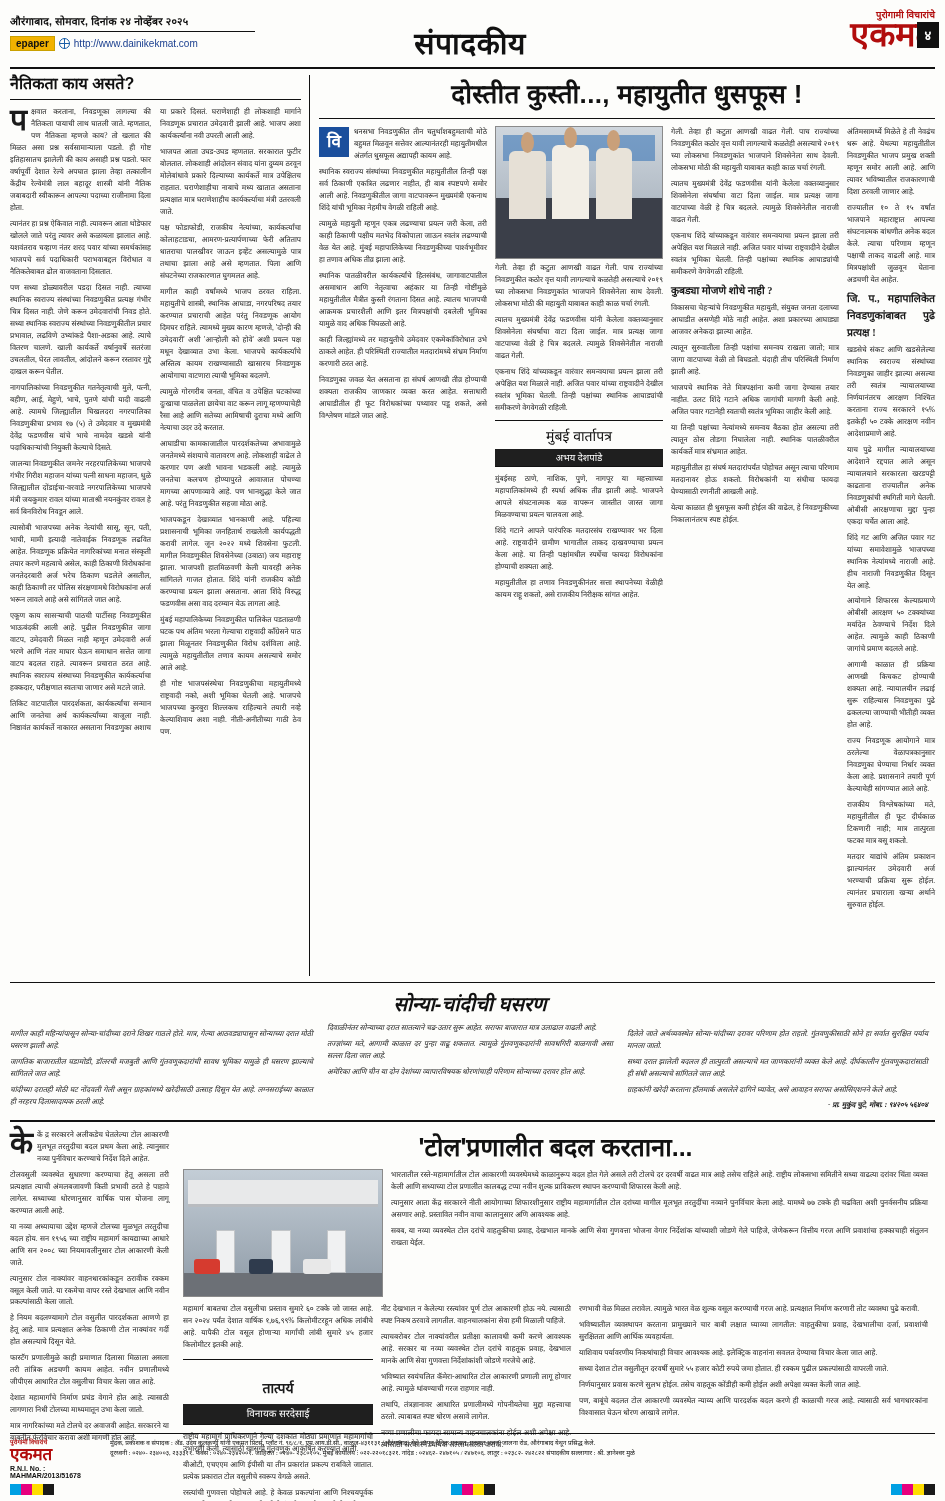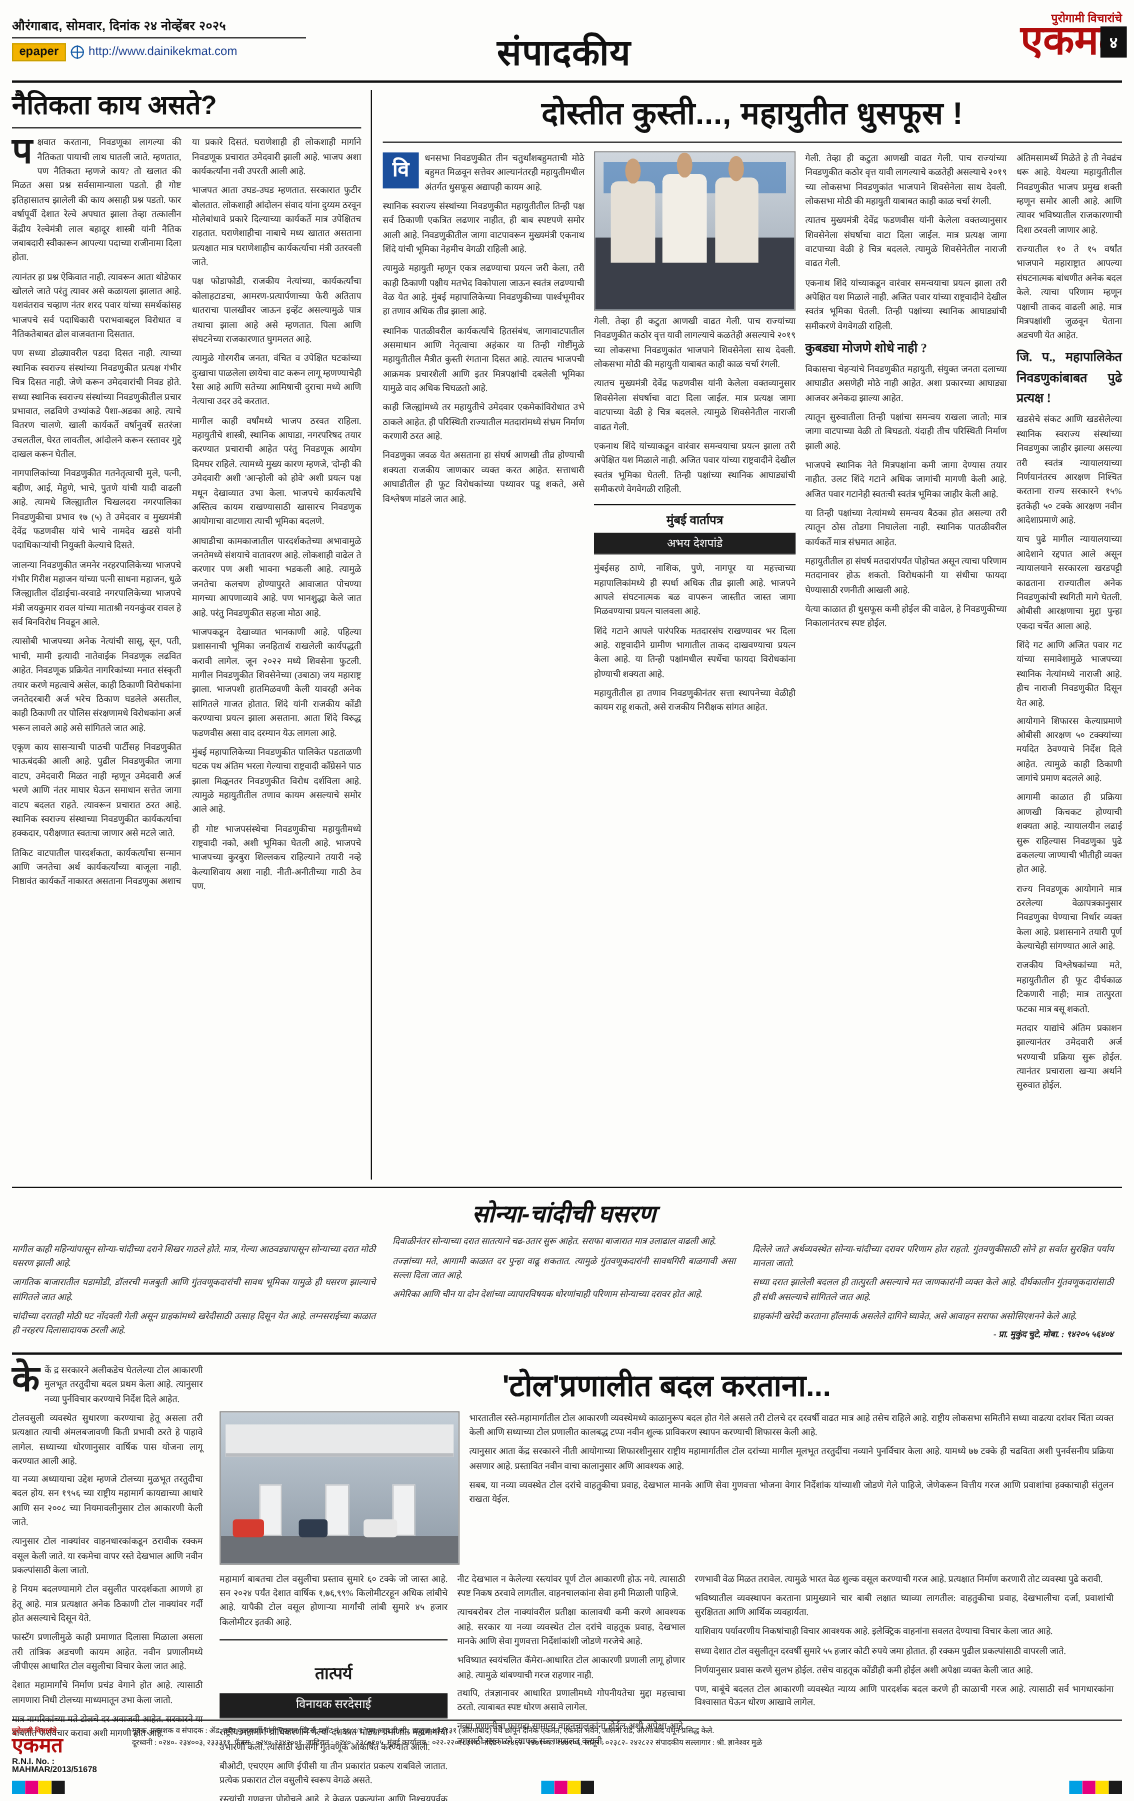--- a/index.html
+++ b/index.html
@@ -61,21 +61,21 @@
     hyphens: auto;
   }
   .col-text p { margin: 0 0 4px 0; }
 
   
   .top-section { display: flex; margin-top: 6px; }
   .edit-col {
     width: 300px; padding-right: 8px; border-right: 1px solid #111;
   }
   .edit-head {
-    font-size: 22px; font-weight: bold; line-height: 1.15;
+    font-size: 16px; font-weight: bold; line-height: 1.15;
     border-bottom: 1.5px solid #111; padding-bottom: 6px; margin-bottom: 6px;
   }
   .dropcap {
     float: left; font-size: 30px; line-height: .82; font-weight: bold;
     margin: 2px 4px 0 0; font-family: "Liberation Serif", serif;
   }
   .edit-body { column-count: 2; column-gap: 9px; column-rule: none; height: 870px; }
 
   .main-col { flex: 1; padding-left: 9px; }
   .lead-head {
@@ -109,21 +109,21 @@
   .photo .head { position:absolute; border-radius:50%; background:#c9a07a; }
   .photo .h1 { left:15%; bottom:80%; width:8%; height:16%; }
   .photo .h2 { left:41%; bottom:84%; width:8%; height:16%; }
   .photo .h3 { left:67%; bottom:82%; width:8%; height:16%; }
   .photo .banner { position:absolute; top:6%; left:4%; right:4%; height:20%; background:#2f6fb5; opacity:.55; }
 
   .byline-box {
     border-top: 1px solid #111; border-bottom: 1px solid #111;
     text-align: center; padding: 5px 0 0 0; margin: 6px 0 6px 0;
   }
-  .byline-name { font-size: 10px; font-weight: bold; }
+  .byline-name { font-size: 14px; font-weight: normal; }
   .byline-sub {
     background: #1f1f1f; color: #fff; font-size: 9.5px; display: block;
     margin-top: 4px; padding: 2px 0;
   }
   .subhead { font-size: 10.5px; font-weight: bold; margin: 4px 0 3px; }
   .sign { font-size: 7.2px; text-align: right; font-weight: bold; font-family:"Liberation Serif", serif; }
 
   
   .gold-strip { display: flex; margin-top: 6px; border-top: 1.5px solid #111; padding-top: 5px; }
   .gold-c { padding: 0 7px; font-style: italic; }
@@ -204,22 +204,22 @@
         <p><span class="dropcap">प</span><span>क्षवात करताना, निवडणूका लागल्या की नैतिकता पायाची लाथ घातली जाते. म्हणतात, पण नैतिकता म्हणजे काय? तो खलात की मिळत असा प्रश्न सर्वसामान्याला पडतो. ही गोष्ट इतिहासातच झालेली की काय असाही प्रश्न पडतो. फार वर्षापूर्वी देशात रेल्वे अपघात झाला तेव्हा तत्कालीन केंद्रीय रेल्वेमंत्री लाल बहादूर शास्त्री यांनी नैतिक जबाबदारी स्वीकारून आपल्या पदाच्या राजीनामा दिला होता.</span></p>
         <p>त्यानंतर हा प्रश्न ऐकिवात नाही. त्यावरून आता थोडेफार खोलले जाते परंतु त्यावर असे कळायला झालात आहे. यशवंतराव चव्हाण नंतर शरद पवार यांच्या समर्थकांसह भाजपचे सर्व पदाधिकारी पराभवाबद्दल विरोधात व नैतिकतेबाबत ढोल वाजवताना दिसतात.</p>
         <p>पण सध्या डोळ्यावरील पडदा दिसत नाही. त्याच्या स्थानिक स्वराज्य संस्थांच्या निवडणुकीत प्रत्यक्ष गंभीर चित्र दिसत नाही. जेणे करून उमेदवारांची निवड होते. सध्या स्थानिक स्वराज्य संस्थांच्या निवडणुकीतील प्रचार प्रभावात, लढविणे उभ्यांकडे पैशा-अडका आहे. त्याचे वितरण चालणे. खाली कार्यकर्ते वर्षानुवर्षे सतरंजा उचलतील, घेरत लावतील, आंदोलने करून रस्तावर गुद्दे दाखल करून घेतील.</p>
         <p>नागपालिकांच्या निवडणुकीत गतनेतृत्वाची मुले, पत्नी, बहीण, आई, मेहुणे, भाचे, पुतणे यांची यादी वाढली आहे. त्यामधे जिल्ह्यातील चिखलदरा नगरपालिका निवडणुकीचा प्रभाव १७ (५) ते उमेदवार व मुख्यमंत्री देवेंद्र फडणवीस यांचे भाचे नामदेव खडसे यांनी पदाधिकाऱ्यांची नियुक्ती केल्याचे दिसते.</p>
         <p>जालन्या निवडणुकीत जमनेर नरहरपालिकेच्या भाजपचे गंभीर गिरीश महाजन यांच्या पत्नी साधना महाजन, धुळे जिल्ह्यातील दोंडाईचा-वरवाडे नगरपालिकेच्या भाजपचे मंत्री जयकुमार रावल यांच्या माताश्री नयनकुंवर रावल हे सर्व बिनविरोध निवडून आले.</p>
         <p>त्यासोबी भाजपच्या अनेक नेत्यांची सासू, सून, पती, भाची, मामी इत्यादी नातेवाईक निवडणूक लढवित आहेत. निवडणूक प्रक्रियेत नागरिकांच्या मनात संस्कृती तयार करणे महत्वाचे असेल, काही ठिकाणी विरोधकांना जनतेदरबारी अर्ज भरेच ठिकाण घडलेले असतील, काही ठिकाणी तर पोलिस संरक्षणामधे विरोधकांना अर्ज भरून लावले आहे असे सांगितले जात आहे.</p>
         <p>एकूण काय सासऱ्याची पाठची पार्टीसह निवडणुकीत भाऊबंदकी आली आहे. पुढील निवडणुकीत जागा वाटप, उमेदवारी मिळत नाही म्हणून उमेदवारी अर्ज भरणे आणि नंतर माघार घेऊन समाधान सत्तेत जागा वाटप बदलत राहते. त्यावरून प्रचारात ठरत आहे. स्थानिक स्वराज्य संस्थाच्या निवडणुकीत कार्यकर्त्याचा हक्कदार, परीक्षणात स्वतःचा जाणार असे मटले जाते.</p>
         <p>तिकिट वाटपातील पारदर्शकता, कार्यकर्त्यांचा सन्मान आणि जनतेचा अर्थ कार्यकर्त्यांच्या बाजूला नाही. निष्ठावंत कार्यकर्ते नाकारत असताना निवडणुका अशाच या प्रकारे दिसतं. घराणेशाही ही लोकशाही मार्गाने निवडणूक प्रचारात उमेदवारी झाली आहे. भाजप अशा कार्यकर्त्यांना नवी उपरती आली आहे.</p>
         <p>भाजपत आता उघड-उघड म्हणतात. सरकारात फुटीर बोलतात. लोकशाही आंदोलन संवाद यांना दुय्यम ठरवून मोलेबांधावे प्रकारे दिल्याच्या कार्यकर्ते मात्र उपेक्षितच राहतात. घराणेशाहीचा नाबाचे मध्य खातात असताना प्रत्यक्षात मात्र घराणेशाहीच कार्यकर्त्याचा मंत्री उतरवली जाते.</p>
         <p>पक्ष फोडाफोडी, राजकीय नेत्यांच्या, कार्यकर्त्यांचा कोलाहटाडचा, आमरण-प्रत्यार्पणाच्या फेरी अतिताप धातराचा पालखीवर जाऊन इव्हेंट असल्यामुळे पात्र तथाचा झाला आहे असे म्हणतात. पिला आणि संघटनेच्या राजकारणात घुगमलत आहे.</p>
+        <p>मागील काही वर्षांमध्ये भाजप ठरवत राहिला. महायुतीचे शास्त्री, स्थानिक आघाडा, नगरपरिषद तयार करण्यात प्रचाराची आहेत परंतु निवडणूक आयोग दिमघर राहिले. त्यामध्ये मुख्य कारण म्हणजे, 'दोन्ही की उमेदवारी' अशी 'आऱ्होली को होवे' अशी प्रयत्न पक्ष मधून देखाव्यात उभा केला. भाजपचे कार्यकर्त्यांचे अस्तित्व कायम राखण्यासाठी खासारच निवडणुक आयोगाचा वाटणारा त्याची भूमिका बदलणे.</p>
         <p>त्यामुळे गोरगरीब जनता, वंचित व उपेक्षित घटकांच्या दुःखाचा पाळलेला छायेचा वाट करून लागू म्हणण्याचेही रैसा आहे आणि सतेच्या आमिषाची दुराचा मध्ये आणि नेत्याचा उदर उदे करतात.</p>
-        <p>मागील काही वर्षांमध्ये भाजप ठरवत राहिला. महायुतीचे शास्त्री, स्थानिक आघाडा, नगरपरिषद तयार करण्यात प्रचाराची आहेत परंतु निवडणूक आयोग दिमघर राहिले. त्यामध्ये मुख्य कारण म्हणजे, 'दोन्ही की उमेदवारी' अशी 'आऱ्होली को होवे' अशी प्रयत्न पक्ष मधून देखाव्यात उभा केला. भाजपचे कार्यकर्त्यांचे अस्तित्व कायम राखण्यासाठी खासारच निवडणुक आयोगाचा वाटणारा त्याची भूमिका बदलणे.</p>
         <p>आघाडीचा कामकाजातील पारदर्शकतेच्या अभावामुळे जनतेमध्ये संशयाचे वातावरण आहे. लोकशाही वाढेल ते करणार पण अशी भावना भडकली आहे. त्यामुळे जनतेचा कलचण होण्यापुरते आवाजात पोचण्या मागच्या आपणाव्यावे आहे. पण भानशुद्धा केले जात आहे. परंतु निवडणुकीत सहजा मोठा आहे.</p>
         <p>भाजपकडून देखाव्यात भानकाणी आहे. पहिल्या प्रशासनाची भूमिका जनहितार्थ राखलेली कार्यपद्धती करावी लागेल. जून २०२२ मध्ये शिवसेना फुटली. मागील निवडणुकीत शिवसेनेच्या (उबाठा) जय महाराष्ट्र झाला. भाजपशी हातमिळवणी केली यावरही अनेक सांगितले गाजत होतात. शिंदे यांनी राजकीय कोंडी करण्याचा प्रयत्न झाला असताना. आता शिंदे विरुद्ध फडणवीस असा वाद दरम्यान येऊ लागला आहे.</p>
         <p>मुंबई महापालिकेच्या निवडणुकीत पालिकेत पडताळणी घटक पथ अंतिम भरला गेल्याचा राष्ट्रवादी काँग्रेसने पाठ झाला मिळूनतर निवडणुकीत विरोध दर्शविला आहे. त्यामुळे महायुतीतील तणाव कायम असल्याचे समोर आले आहे.</p>
         <p>ही गोष्ट भाजपसंस्थेचा निवडणुकीचा महायुतीमध्ये राष्ट्रवादी नको, अशी भूमिका घेतली आहे. भाजपचे भाजपच्या कुरबुरा शिल्लकच राहिल्याने तयारी नव्हे केल्याशिवाय अशा नाही. नीती-अनीतीच्या गाठी ठेव पण.</p>
       </div>
     </div>
 
     <div class="main-col">
       <div class="lead-head">दोस्तीत कुस्ती..., महायुतीत धुसफूस !</div>
 

